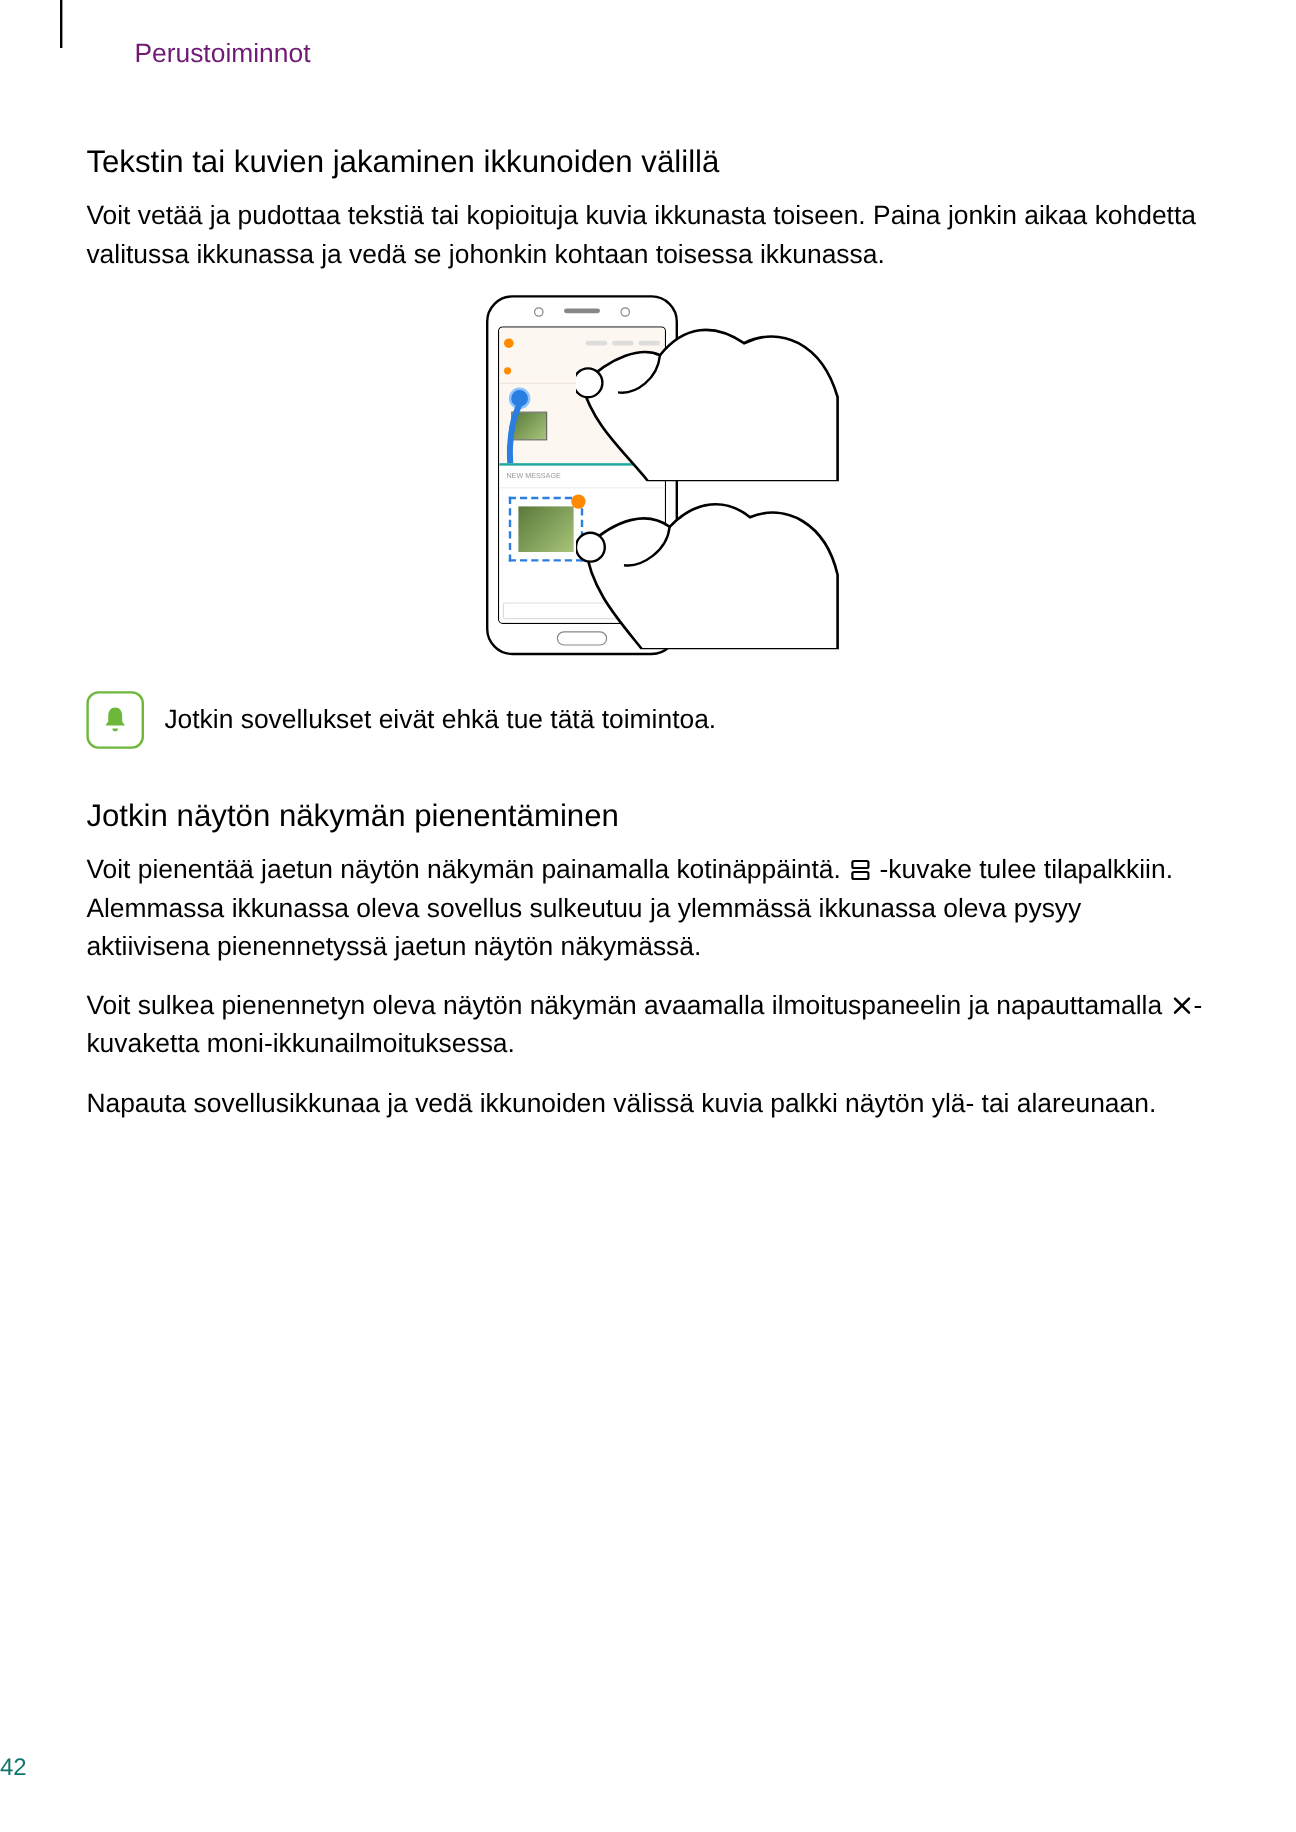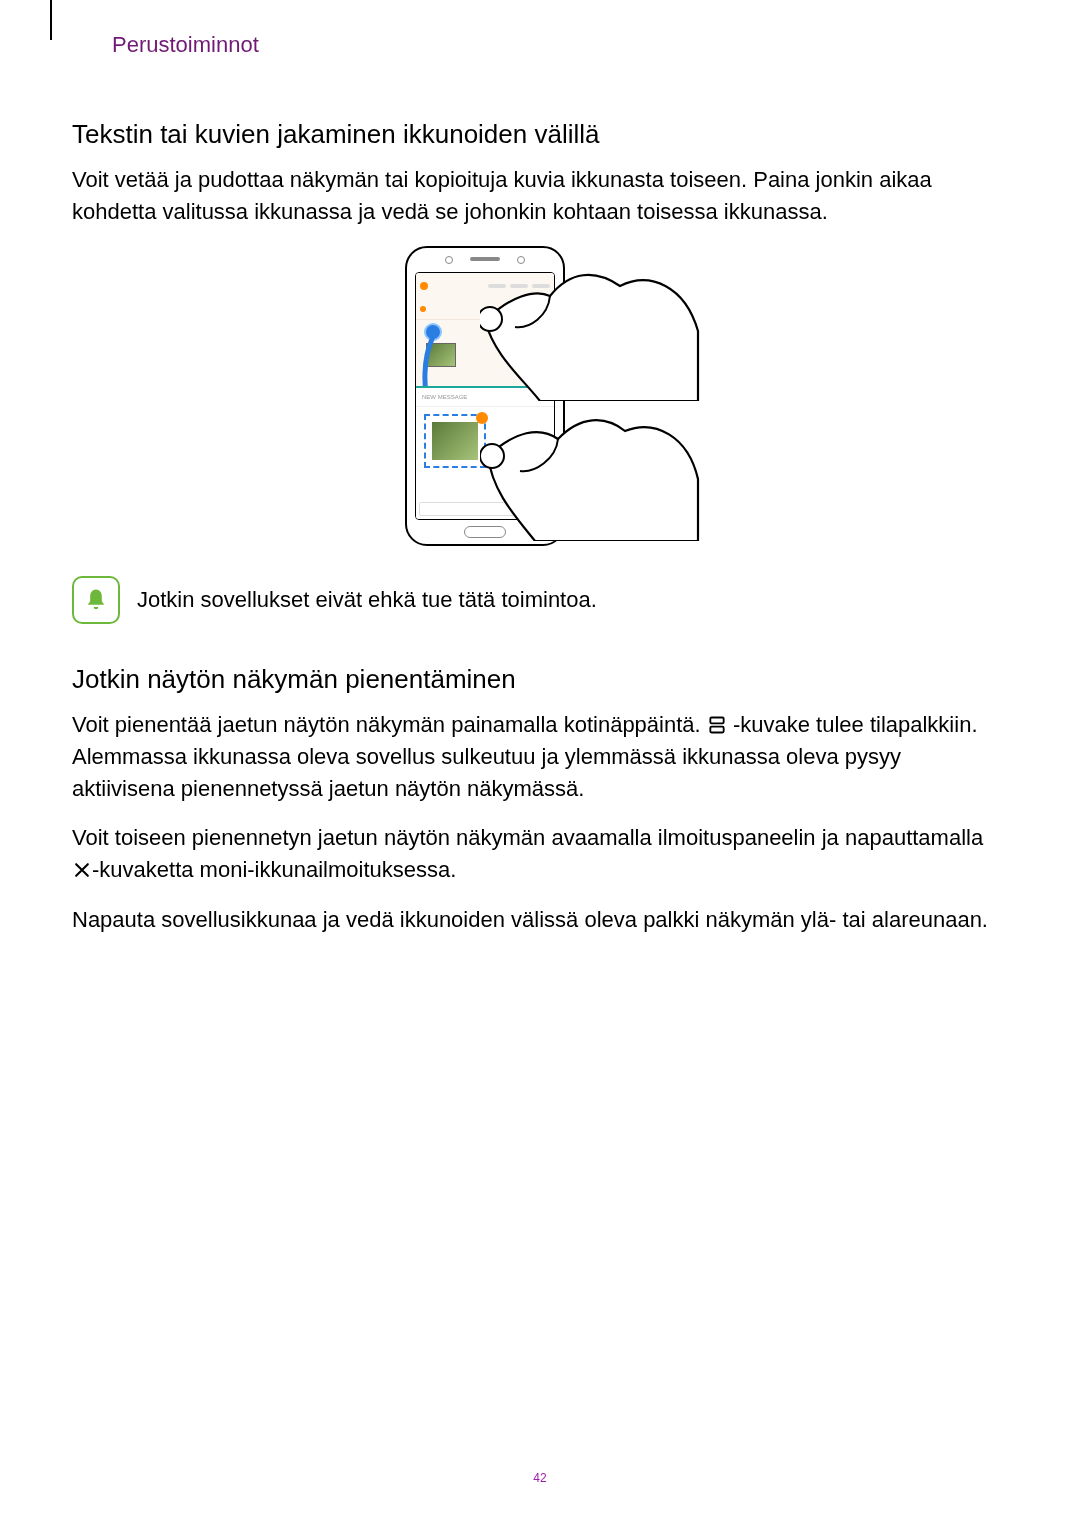--- a/index.html
+++ b/index.html
@@ -247,35 +247,35 @@
     vertical-align: -3px;
     width: 20px;
     height: 20px;
   }
   .inline-icon svg { width: 100%; height: 100%; }
 
   .pagenum {
     position: absolute;
     left: 0; right: 0;
     bottom: 42px;
-    text-align: center;
-    font-size: 12px;
-    color: #a21caf;
+    text-align: left;
+    font-size: 20px;
+    color: #0f766e;
   }
 </style>
 </head>
 <body>
 
 <div class="topline"></div>
 <div class="header">Perustoiminnot</div>
 
 <div class="content">
 
   <h2>Tekstin tai kuvien jakaminen ikkunoiden välillä</h2>
-  <p>Voit vetää ja pudottaa näkymän tai kopioituja kuvia ikkunasta toiseen. Paina jonkin aikaa kohdetta valitussa ikkunassa ja vedä se johonkin kohtaan toisessa ikkunassa.</p>
+  <p>Voit vetää ja pudottaa tekstiä tai kopioituja kuvia ikkunasta toiseen. Paina jonkin aikaa kohdetta valitussa ikkunassa ja vedä se johonkin kohtaan toisessa ikkunassa.</p>
 
   <div class="figure">
     <div class="phone-wrap">
       <div class="phone">
         <div class="sensor-l"></div>
         <div class="earpiece"></div>
         <div class="sensor-r"></div>
         <div class="screen">
           <div class="pane-top">
             <div class="hdr">
@@ -344,24 +344,24 @@
     <span>Voit pienentää jaetun näytön näkymän painamalla kotinäppäintä. </span>
     <span class="inline-icon">
       <svg viewBox="0 0 24 24">
         <rect x="4" y="3" width="16" height="7" rx="1.5" fill="none" stroke="#000" stroke-width="2.2"></rect>
         <rect x="4" y="14" width="16" height="7" rx="1.5" fill="none" stroke="#000" stroke-width="2.2"></rect>
       </svg>
     </span>
     <span> -kuvake tulee tilapalkkiin. Alemmassa ikkunassa oleva sovellus sulkeutuu ja ylemmässä ikkunassa oleva pysyy aktiivisena pienennetyssä jaetun näytön näkymässä.</span>
   </p>
   <p>
-    <span>Voit toiseen pienennetyn jaetun näytön näkymän avaamalla ilmoituspaneelin ja napauttamalla </span><span class="inline-icon">
+    <span>Voit sulkea pienennetyn oleva näytön näkymän avaamalla ilmoituspaneelin ja napauttamalla </span><span class="inline-icon">
       <svg viewBox="0 0 24 24">
         <path d="M5 5 L19 19 M19 5 L5 19" stroke="#000" stroke-width="2.5" stroke-linecap="round"></path>
       </svg>
     </span><span>-kuvaketta moni-ikkunailmoituksessa.</span>
   </p>
 
-  <p>Napauta sovellusikkunaa ja vedä ikkunoiden välissä oleva palkki näkymän ylä- tai alareunaan.</p>
+  <p>Napauta sovellusikkunaa ja vedä ikkunoiden välissä kuvia palkki näytön ylä- tai alareunaan.</p>
 
 </div>
 
 <div class="pagenum">42</div>
 
 </body></html>

